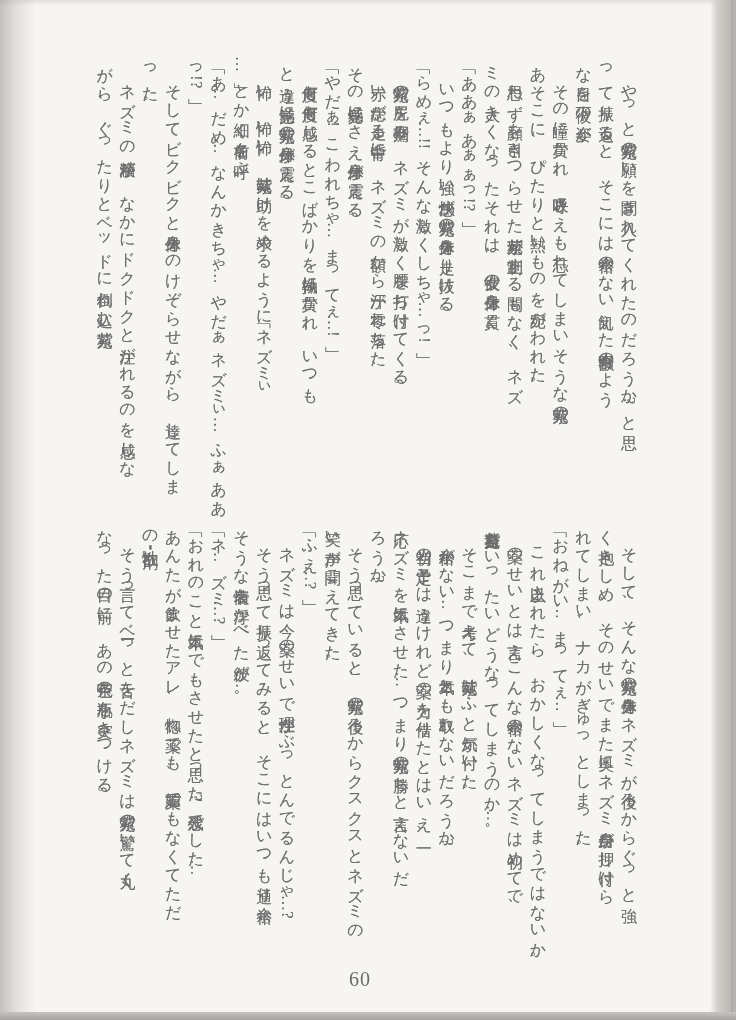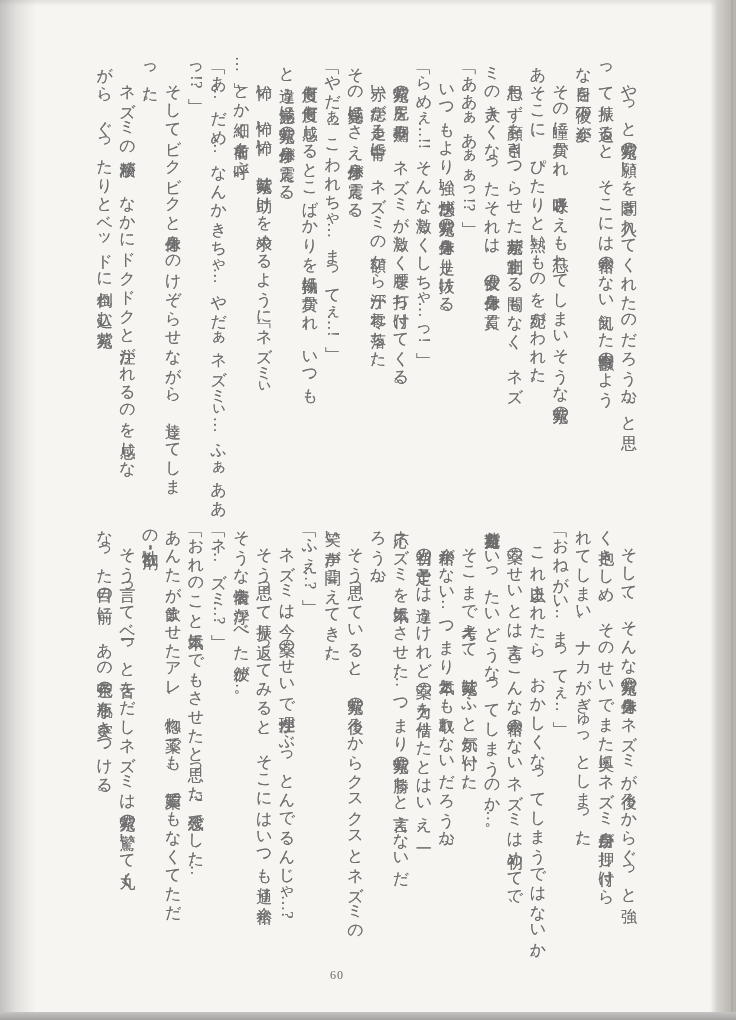--- a/index.html
+++ b/index.html
@@ -28,22 +28,22 @@
     text-shadow:0 0 0.5px rgba(110,110,110,0.55);
   }
   .text-block.upper{top:56px;}
   .text-block.lower{top:519px;}
   .tcol{height:100%;}
   .tcol.ind-para{padding-top:17px;}
   .tcol.ind-dialog{padding-top:8px;}
   .page-number{
     position:absolute;
     top:968px;left:330px;width:60px;
-    text-align:left;
-    font-size:12px;
+    text-align:center;
+    font-size:20px;
     color:#6b6b6b;
     letter-spacing:1px;
   }
   
   .edge-right{
     position:absolute;top:0;right:0;width:26px;height:100%;
     background:linear-gradient(to right,
       rgba(178,175,171,0) 0%,
       #d4d1cd 28%,
       #c4c1bd 58%,

